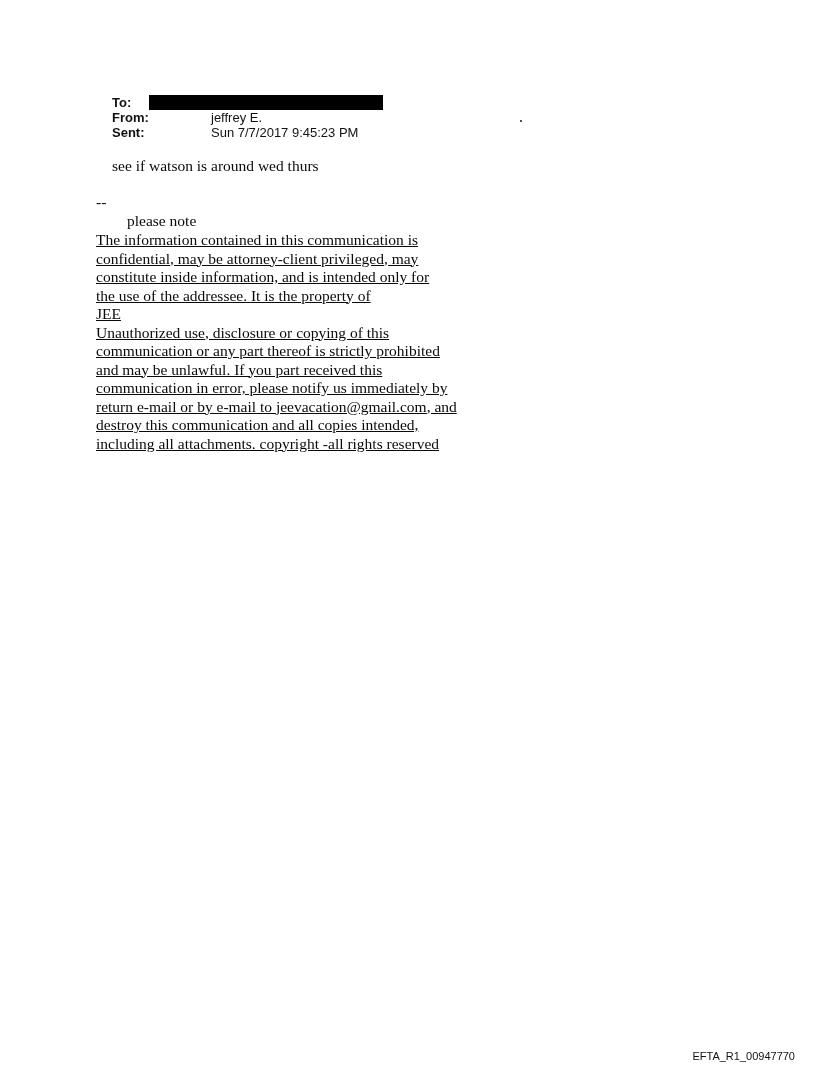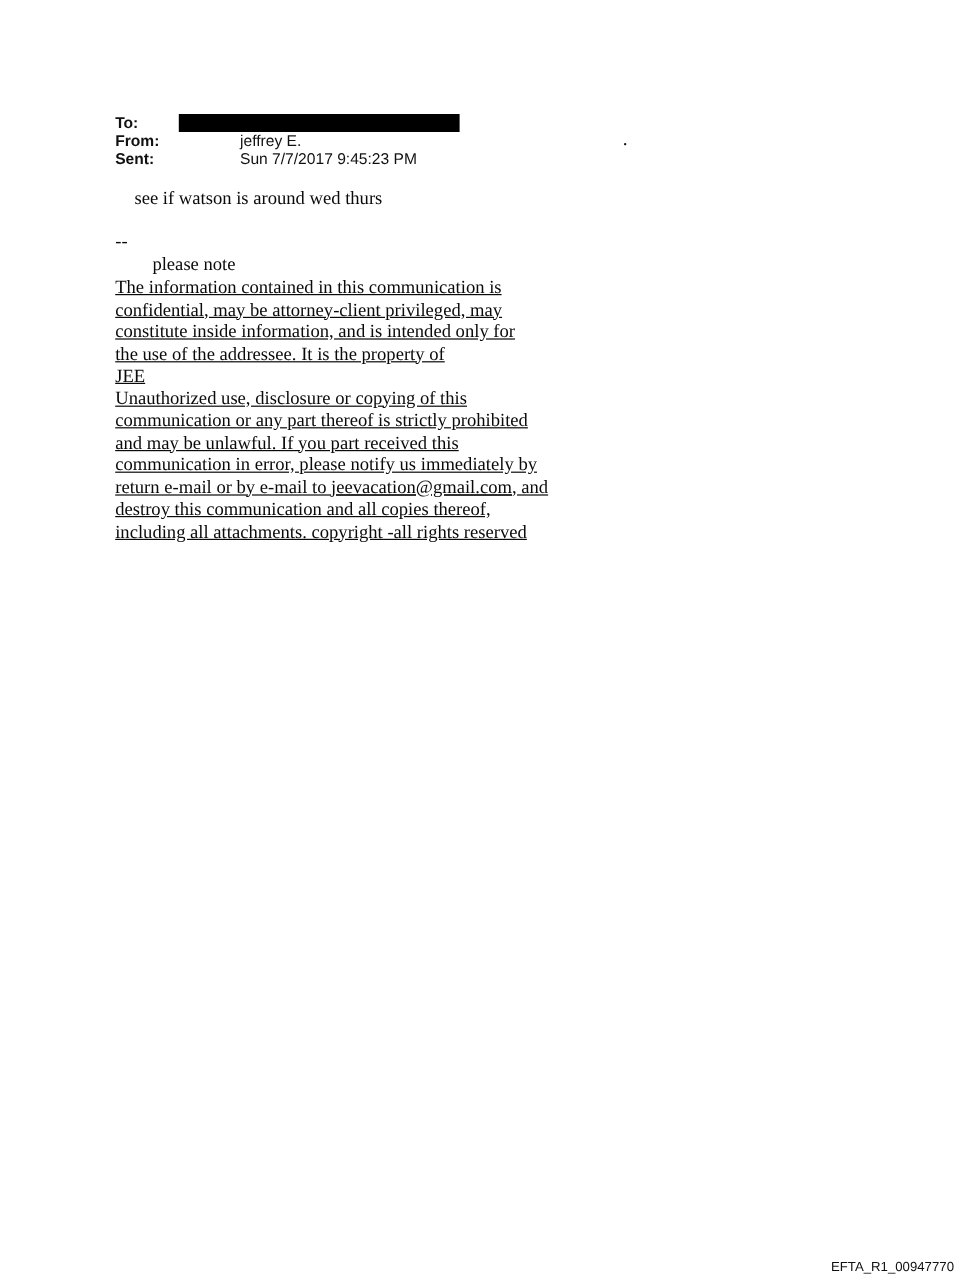--- a/index.html
+++ b/index.html
@@ -21,22 +21,22 @@
     font-family: "Liberation Sans", sans-serif;
     font-size: 13px;
     line-height: 15px;
     white-space: nowrap;
     color: #111111;
   }
   .hdr-label { font-weight: bold; }
   .row-to    { top: 95px; }
   .row-from  { top: 110px; }
   .row-sent  { top: 125px; }
-  .col-label { left: 96px; text-align: center; }
-  .col-value { left: 152px; padding-left: 48px; }
+  .col-label { left: 112px; text-align: center; }
+  .col-value { left: 163px; padding-left: 48px; }
   .redaction-bar {
     position: absolute;
     left: 149px;
     top: 95px;
     width: 234px;
     height: 15px;
     background: #000000;
   }
   .stray-dot {
     position: absolute;
@@ -115,19 +115,19 @@
     <div class="disc-line">constitute inside information, and is intended only for</div>
     <div class="disc-line">the use of the addressee. It is the property of</div>
     <div class="disc-line">JEE</div>
     <div class="disc-line">Unauthorized use, disclosure or copying of this</div>
     <div class="disc-line">communication or any part thereof is strictly prohibited</div>
     <div class="disc-line">and may be unlawful. If you part received this</div>
     <div class="disc-line">communication in error, please notify us immediately by</div>
     <div class="disc-line">
       <span>return e-mail or by e-mail to </span><a class="email-link">jeevacation@gmail.com</a><span>, and</span>
     </div>
-    <div class="disc-line">destroy this communication and all copies thereof,</div>
+    <div class="disc-line">destroy this communication and all copies intended,</div>
     <div class="disc-line">including all attachments. copyright -all rights reserved</div>
   </div>
 
   <div class="bates">EFTA_R1_00947770</div>
 
 </div>
 
 </body></html>

